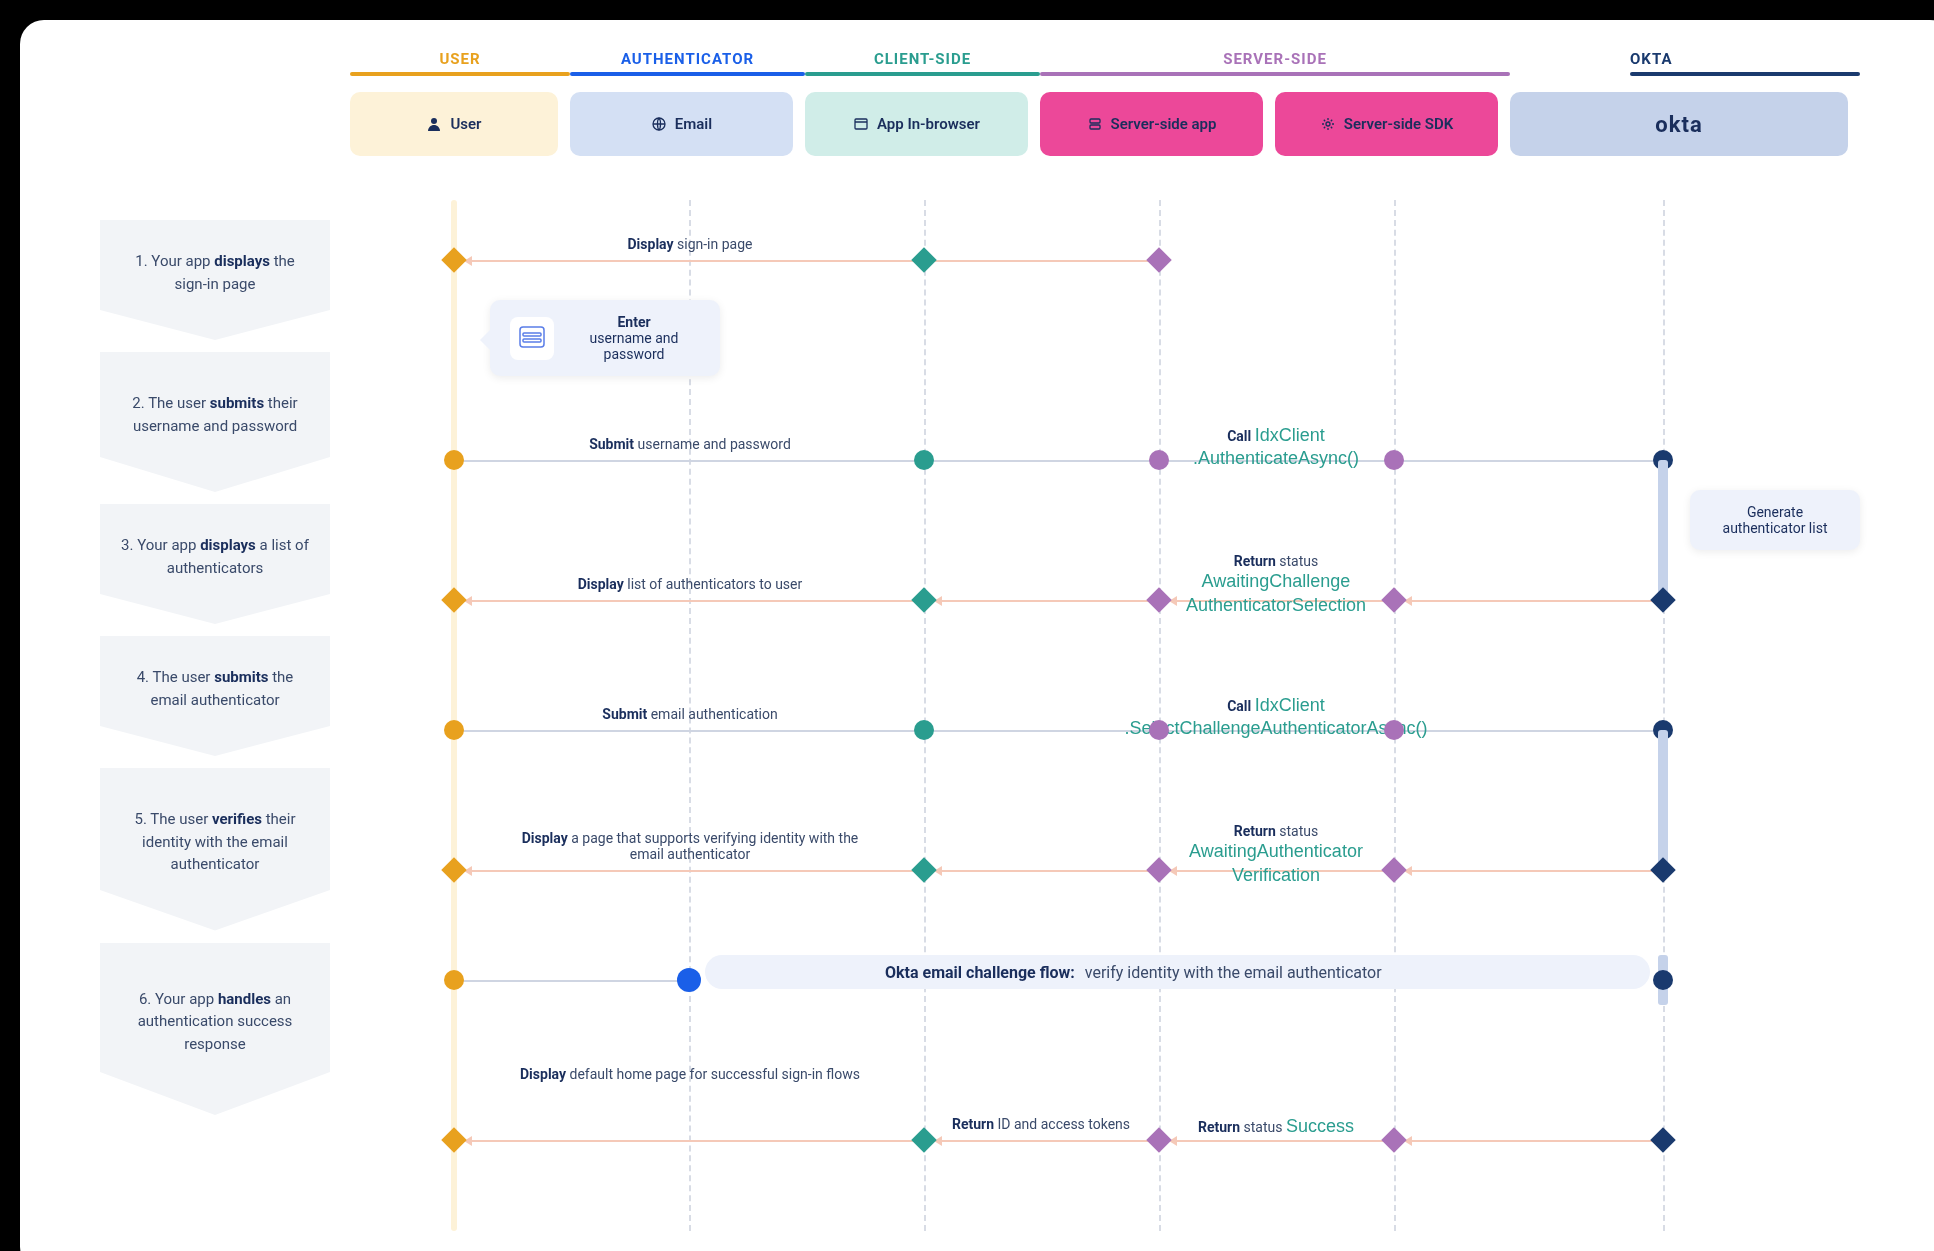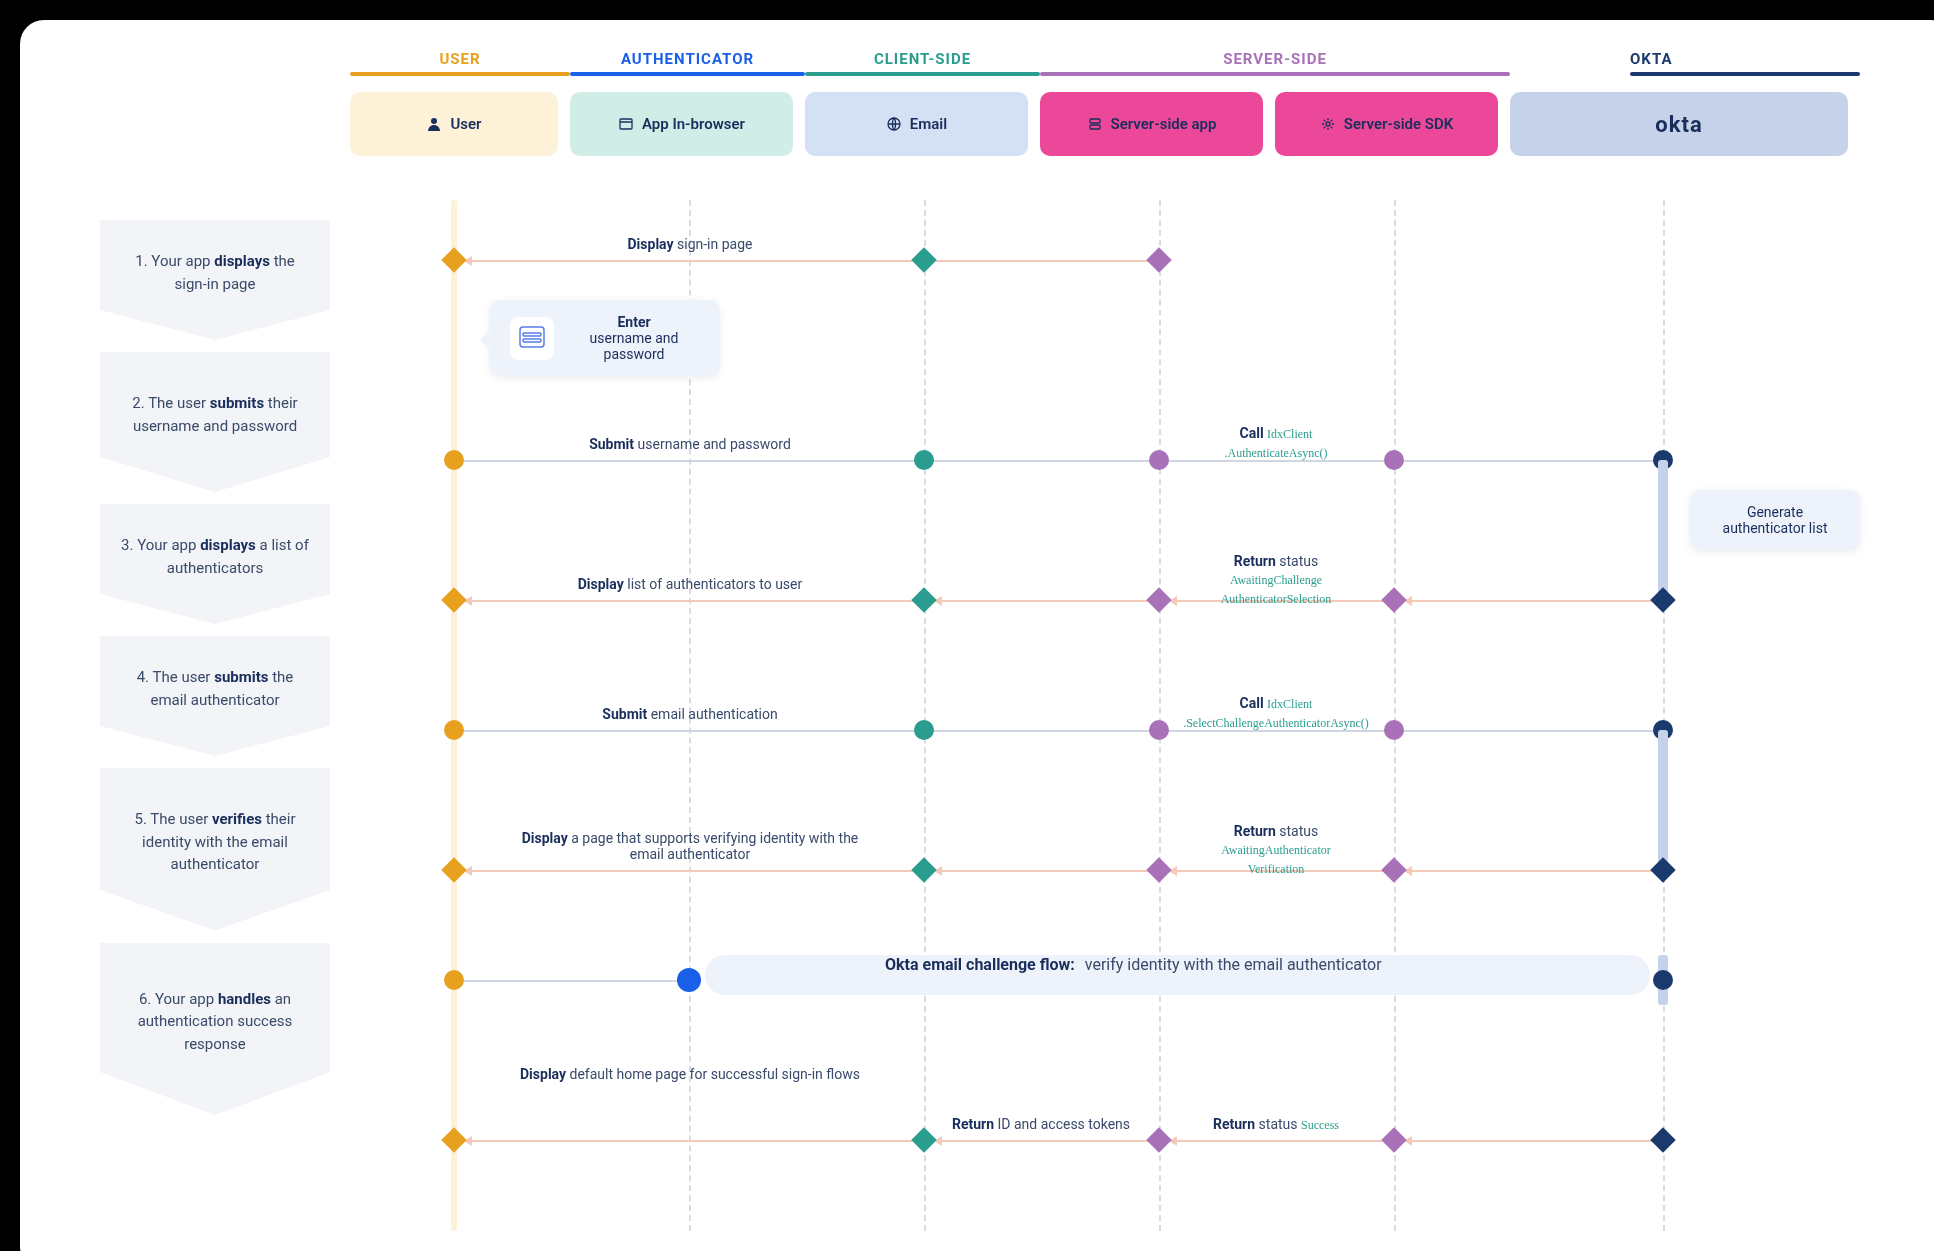--- a/index.html
+++ b/index.html
@@ -40,26 +40,26 @@
 .marker{position:absolute;width:20px;height:20px;transform:translate(-50%,-50%)}
 .circle{border-radius:50%}
 .diamond{transform:translate(-50%,-50%) rotate(45deg);width:18px;height:18px}
 .c-user{background:#e8a11e}
 .c-auth{background:#1a5fe8}
 .c-client{background:#2a9d8f}
 .c-server{background:#a972b8}
 .c-okta{background:#1a3a6e}
 .label{position:absolute;font-size:14px;color:#3a4a6a;text-align:center;transform:translateX(-50%);white-space:nowrap}
 .label b{color:#1a2e5c;font-weight:700}
-.code{font-family:Liberation Serif, serif;color:#2a9d8f;font-size:12px}
+.code{font-family:Liberation Sans, sans-serif;color:#2a9d8f;font-size:18px}
 .callout{position:absolute;background:#eef2fb;border-radius:10px;padding:14px 20px;font-size:14px;color:#1a2e5c;text-align:center;box-shadow:0 2px 8px rgba(0,0,0,0.08)}
 .callout b{font-weight:700}
 .callout-pointer{position:absolute;width:0;height:0;border-top:10px solid transparent;border-bottom:10px solid transparent}
 .activation{position:absolute;background:#c5d2ea;width:10px;border-radius:3px}
-.challenge-bar{position:absolute;background:#eef2fb;border-radius:30px;height:40px;display:flex;align-items:flex-start;padding:0 30px;font-size:16px;color:#3a4a6a}
+.challenge-bar{position:absolute;background:#eef2fb;border-radius:30px;height:34px;display:flex;align-items:center;padding:0 30px;font-size:16px;color:#3a4a6a}
 .challenge-bar b{color:#1a2e5c;font-weight:700;margin-right:6px}
 .arrow-head-l{position:absolute;width:0;height:0;border-top:5px solid transparent;border-bottom:5px solid transparent;border-right:8px solid #f5c9b8;transform:translateY(-50%)}
 .arrow-head-r{position:absolute;width:0;height:0;border-top:5px solid transparent;border-bottom:5px solid transparent;border-left:8px solid #cfd5e2;transform:translateY(-50%)}
 svg.icon{flex-shrink:0}
 </style>
 </head>
 <body>
 
 <div class="frame">
 <div class="diagram">
@@ -73,33 +73,33 @@
 </div>
 
 <div class="lane-boxes">
   <div class="lane-box user">
     <svg class="icon" viewBox="0 0 16 16" fill="#1a2e5c">
             <circle cx="8" cy="5" r="3"></circle>
             <path d="M2 15c0-3.3 2.7-6 6-6s6 2.7 6 6z"></path>
           </svg>
     <span>User</span>
   </div>
+  <div class="lane-box auth">
+    <svg class="icon" viewBox="0 0 16 16" fill="none" stroke="#1a2e5c" stroke-width="1.3">
+            <circle cx="8" cy="8" r="6"></circle>
+            <path d="M2 8h12M8 2c2 2 2 10 0 12M8 2c-2 2-2 10 0 12"></path>
+          </svg>
+    <span>Email</span>
+  </div>
   <div class="lane-box client">
     <svg class="icon" viewBox="0 0 16 16" fill="none" stroke="#1a2e5c" stroke-width="1.3">
             <rect x="2" y="3" width="12" height="10" rx="1"></rect>
             <path d="M2 6h12"></path>
           </svg>
     <span>App In-browser</span>
-  </div>
-  <div class="lane-box auth">
-    <svg class="icon" viewBox="0 0 16 16" fill="none" stroke="#1a2e5c" stroke-width="1.3">
-            <circle cx="8" cy="8" r="6"></circle>
-            <path d="M2 8h12M8 2c2 2 2 10 0 12M8 2c-2 2-2 10 0 12"></path>
-          </svg>
-    <span>Email</span>
   </div>
   <div class="lane-box server">
     <svg class="icon" viewBox="0 0 16 16" fill="none" stroke="#1a2e5c" stroke-width="1.3">
             <rect x="3" y="3" width="10" height="4" rx="1"></rect>
             <rect x="3" y="9" width="10" height="4" rx="1"></rect>
           </svg>
     <span>Server-side app</span>
   </div>
   <div class="lane-box server">
     <svg class="icon" viewBox="0 0 16 16" fill="none" stroke="#1a2e5c" stroke-width="1.3">

